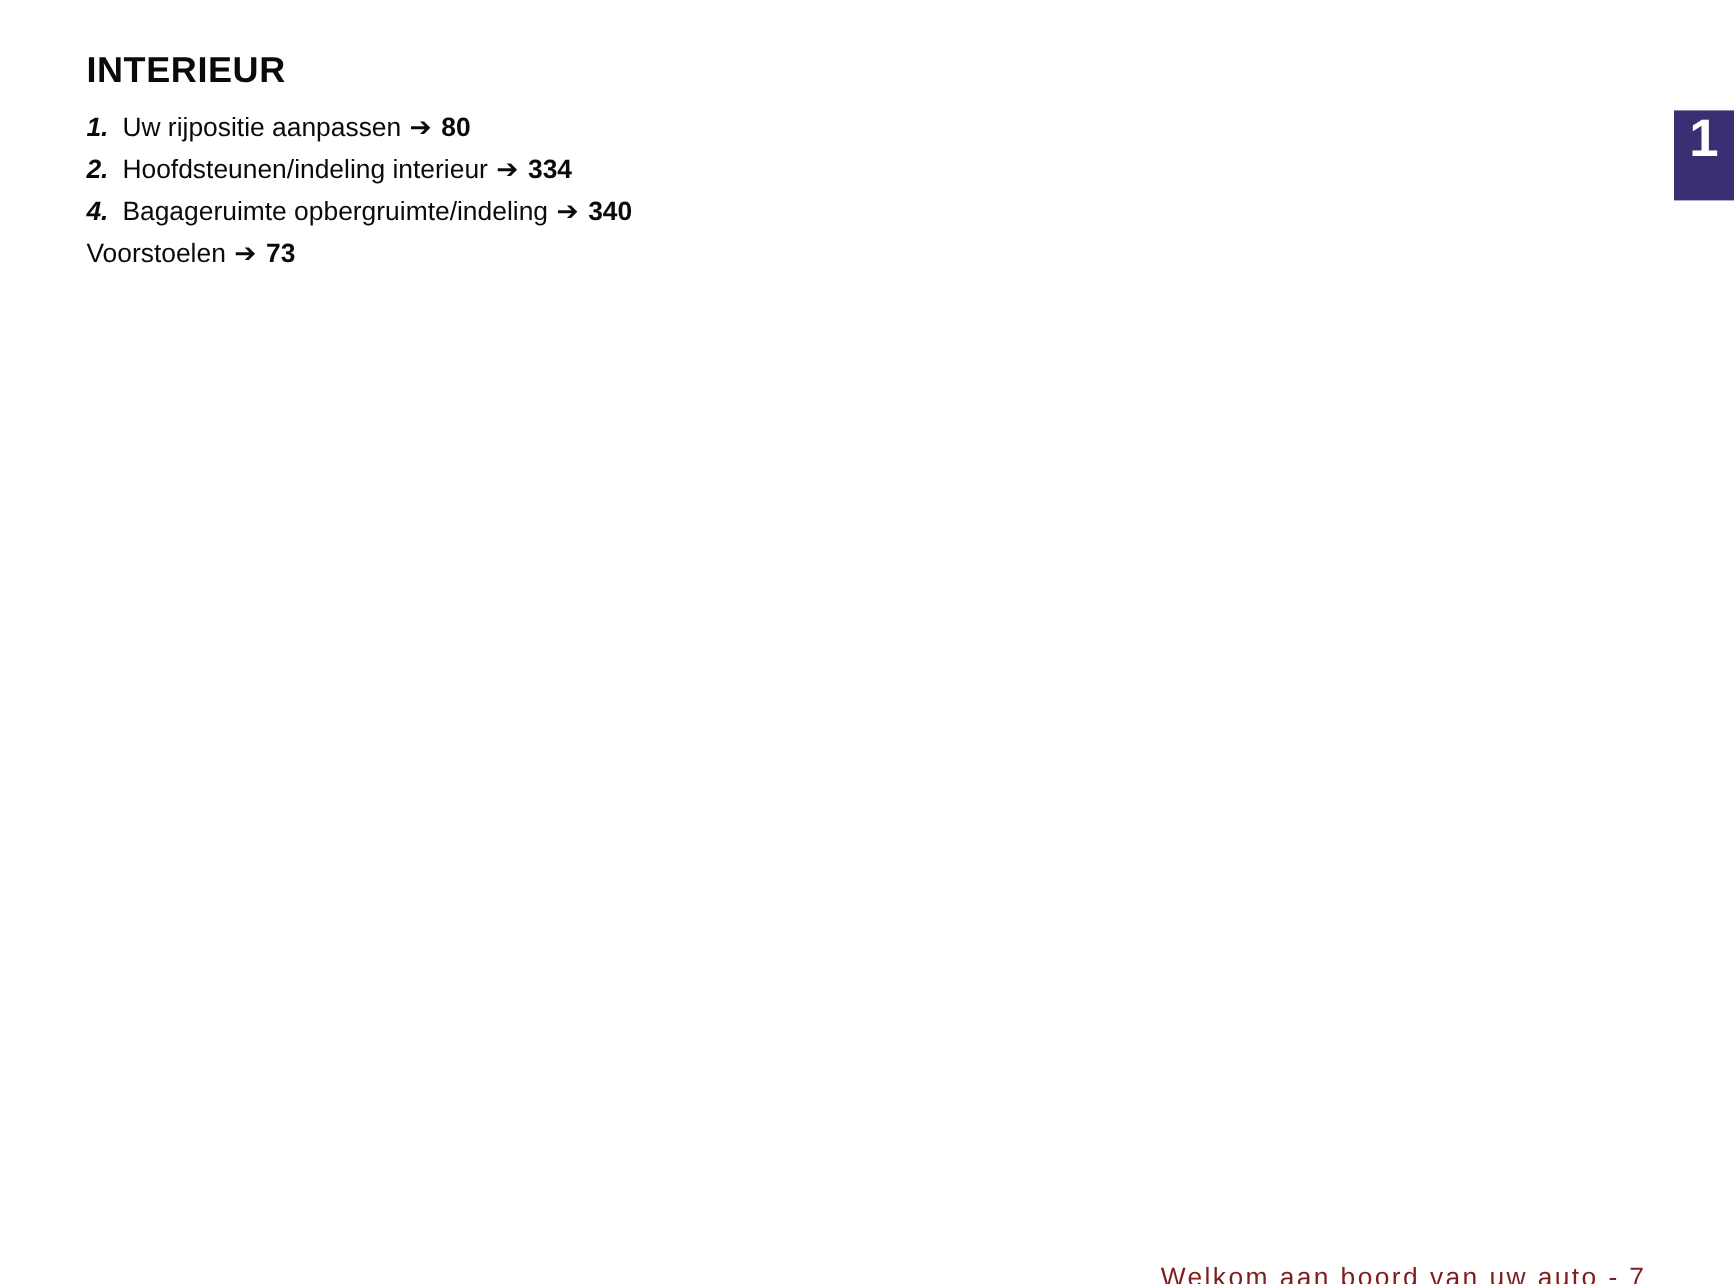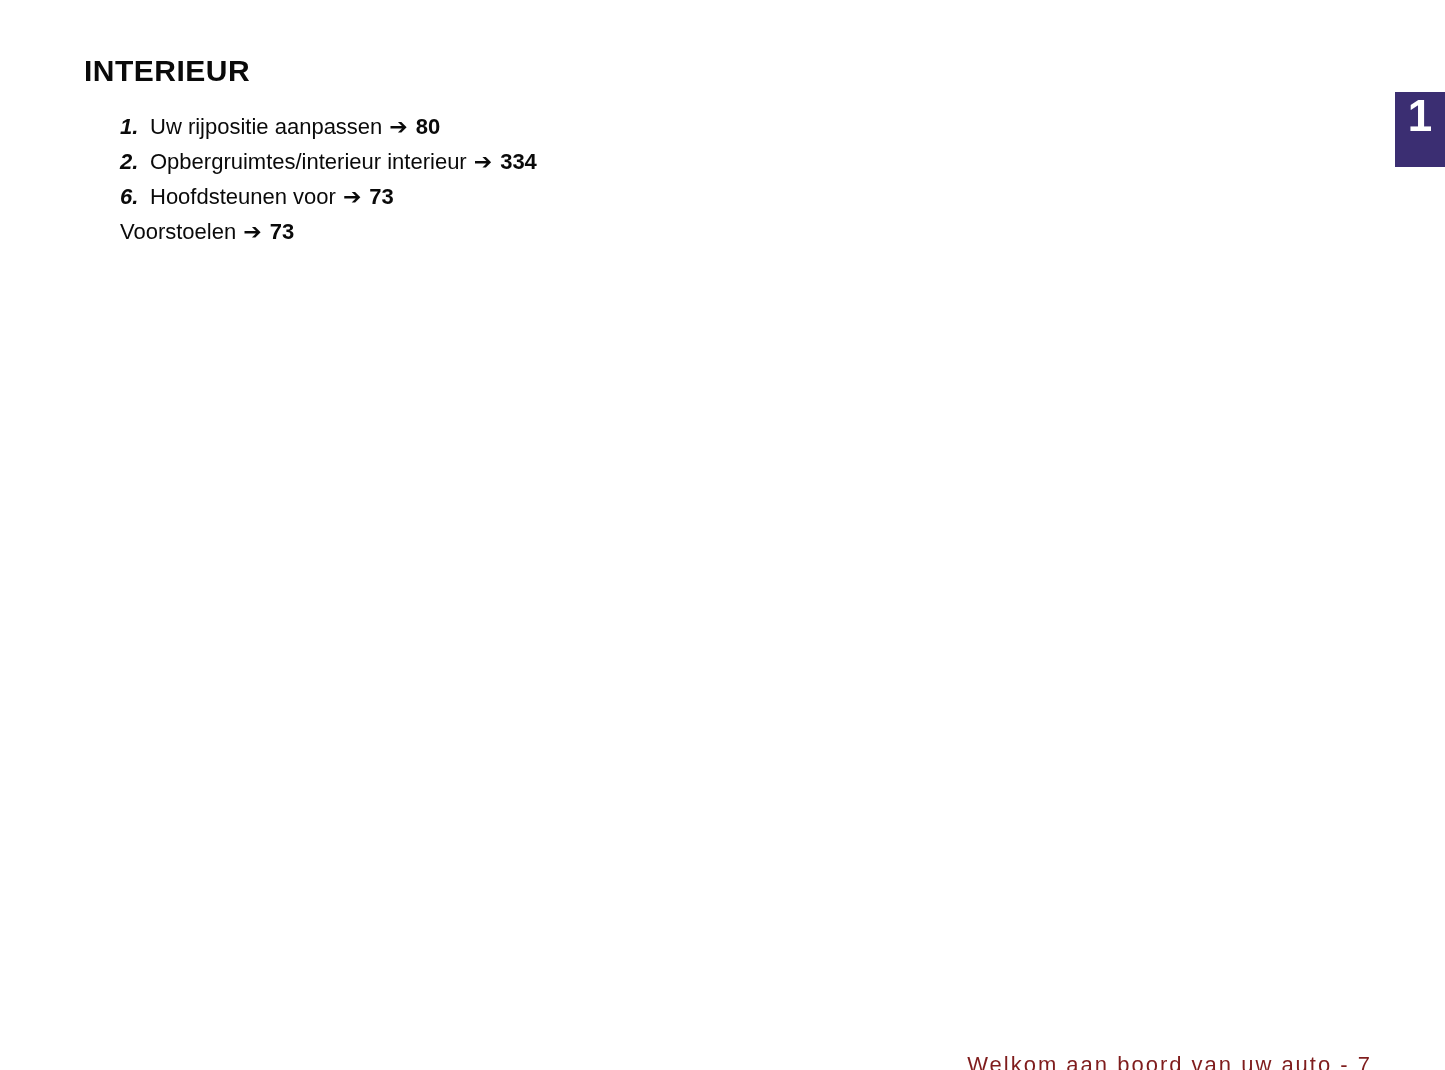--- a/index.html
+++ b/index.html
@@ -9,32 +9,31 @@
     position: relative;
     overflow: hidden;
     background: #ffffff;
     color: #0a0a0a;
     font-family: "Liberation Sans", "DejaVu Sans", sans-serif;
   }
   .page-title {
     position: absolute;
     left: 72px;
     top: 41px;
-    margin: 12px;
+    margin: 0;
     font-size: 30px;
     line-height: 1.2;
     font-weight: 700;
     letter-spacing: 0.5px;
     white-space: nowrap;
   }
   .toc {
     position: absolute;
     left: 72px;
-    top: 109px;
-    margin-left: 48px;
+    top: 88px;
   }
   .toc-line {
     font-size: 22px;
     line-height: 35px;
     white-space: nowrap;
   }
   .toc-num {
     display: inline-block;
     min-width: 21px;
     margin-right: 9px;
@@ -82,30 +81,30 @@
 
 <h1 class="page-title">INTERIEUR</h1>
 
 <div class="toc">
 
   <div class="toc-line">
     <span class="toc-num">1.</span><span class="toc-label">Uw rijpositie aanpassen</span><span class="toc-arrow">➔</span><span class="toc-page">80</span>
   </div>
 
   <div class="toc-line">
-    <span class="toc-num">2.</span><span class="toc-label">Opbergruimtes/interieur interieur</span><span class="toc-arrow">➔</span><span class="toc-page">334</span>
+    <span class="toc-num">2.</span><span class="toc-label">Hoofdsteunen/indeling interieur</span><span class="toc-arrow">➔</span><span class="toc-page">334</span>
   </div>
 
 
 
+  <div class="toc-line">
+    <span class="toc-num">4.</span><span class="toc-label">Bagageruimte opbergruimte/indeling</span><span class="toc-arrow">➔</span><span class="toc-page">340</span>
+  </div>
 
 
-  <div class="toc-line">
-    <span class="toc-num">6.</span><span class="toc-label">Hoofdsteunen voor</span><span class="toc-arrow">➔</span><span class="toc-page">73</span>
-  </div>
 
   <div class="toc-line">
     <span class="toc-label">Voorstoelen</span><span class="toc-arrow">➔</span><span class="toc-page">73</span>
   </div>
 
 </div>
 
 <div class="chapter-tab">
   <span class="tab-number">1</span>
 </div>

